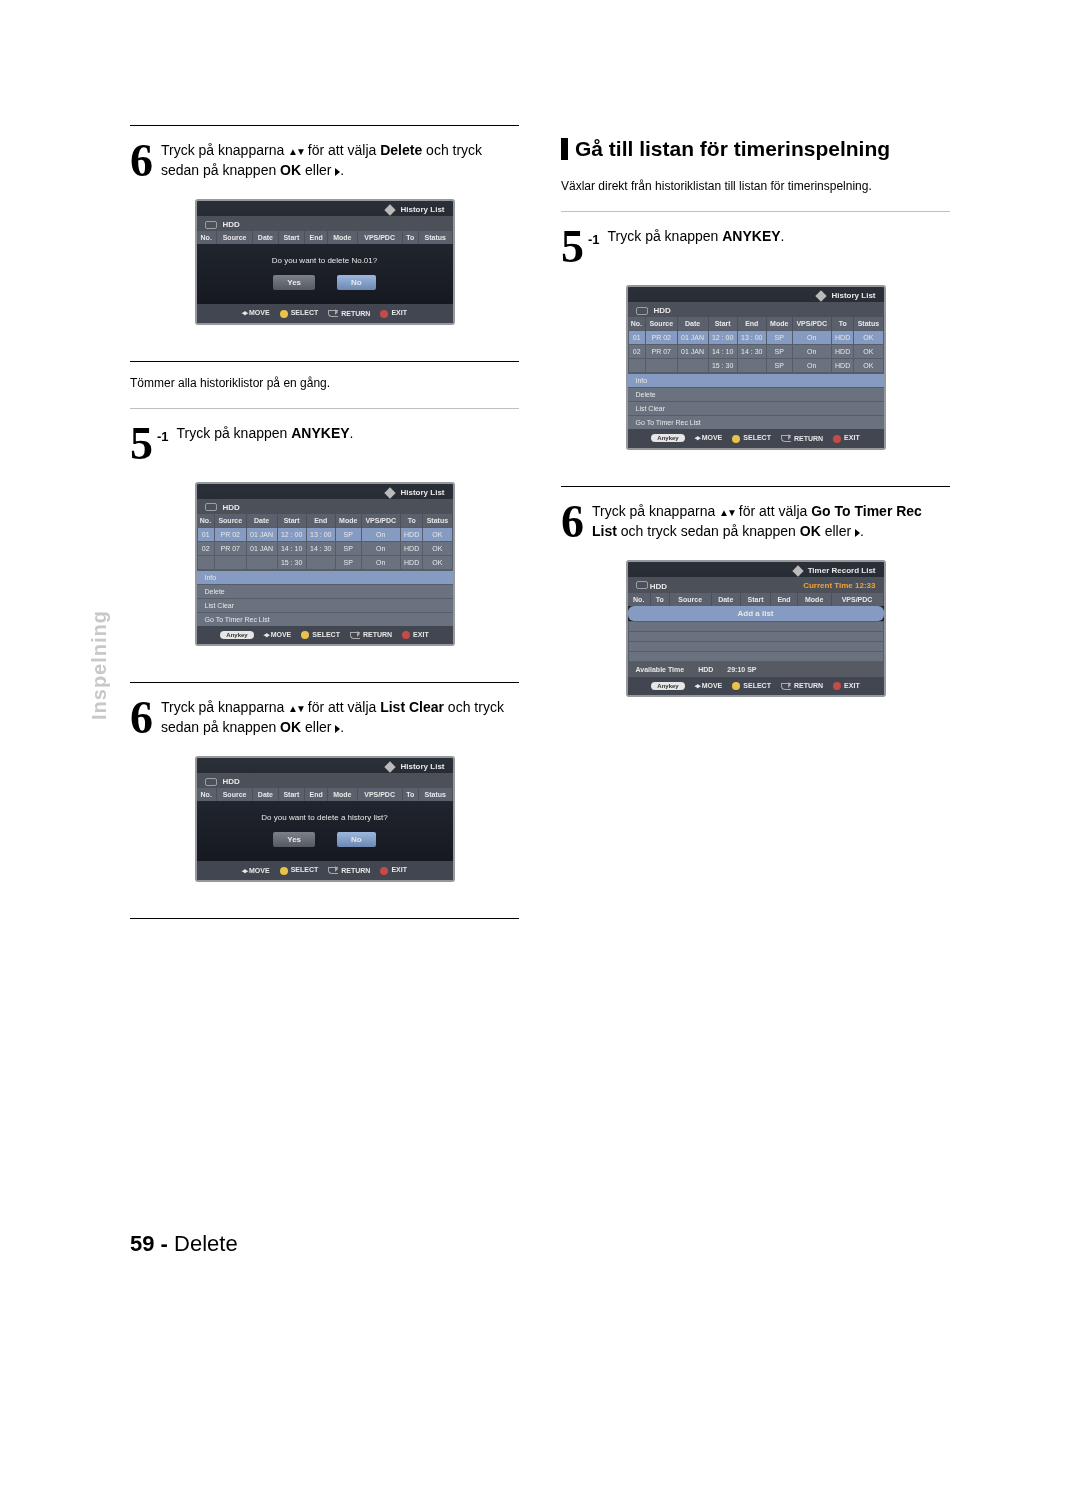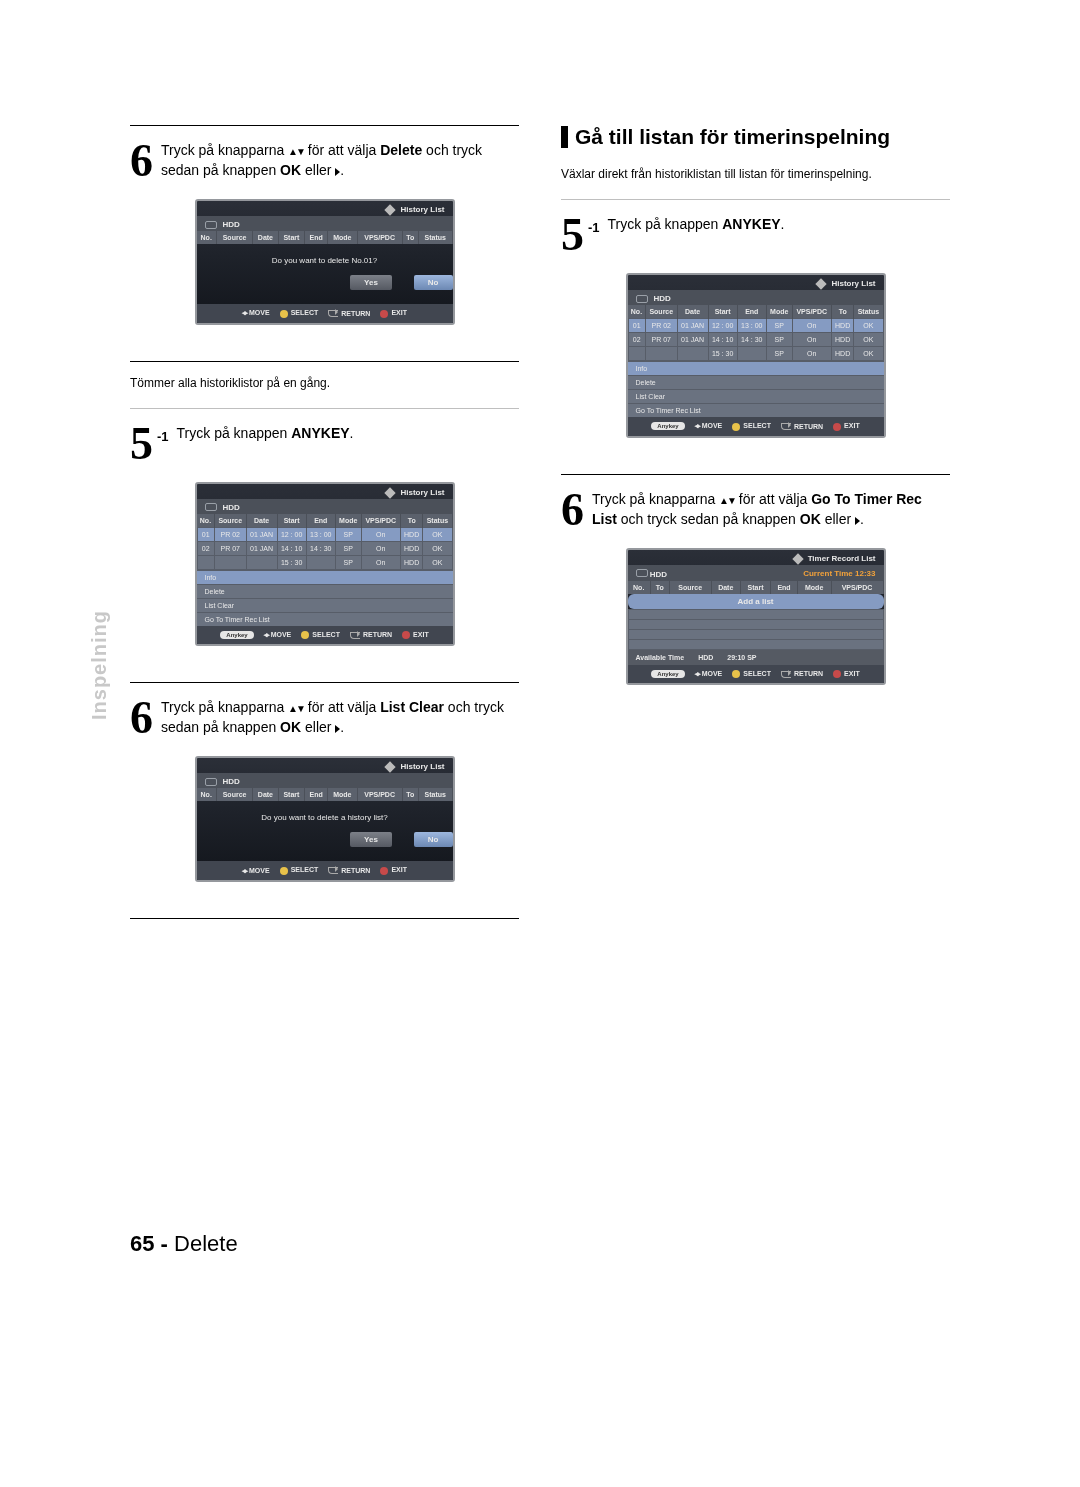--- a/index.html
+++ b/index.html
@@ -33,21 +33,21 @@
   .scr-sub .drum { width:12px; height:8px; border:1px solid #9aa0a8; border-radius:2px; display:inline-block;}
   .tbl { width:100%; border-collapse:collapse; }
   .tbl th { background:#5b616c; font-weight:bold; padding:3px 2px; font-size:7px; border-right:1px solid #4b5059; }
   .tbl td { background:#6a7280; padding:3px 2px; font-size:7px; text-align:center; border:1px solid #575d68; }
   .tbl td.hl { background:#859bc2; }
   .tbl tr.empty td { height:10px; background:#6a7280; }
   .menu-list { }
   .menu-list div { background:#6a7280; padding:3px 8px; font-size:7px; border-top:1px solid #575d68; }
   .menu-list div.active { background:#859bc2; }
   .prompt { text-align:center; padding:12px 0 10px 0; font-weight:normal; }
-  .btns { display:flex; justify-content:flex-end; gap:22px; padding-bottom:14px; }
+  .btns { display:flex; justify-content:center; gap:22px; padding-bottom:14px; }
   .btn { background:linear-gradient(180deg,#7c8088,#555962); padding:3px 14px; border-radius:2px; font-weight:bold; font-size:8px;}
   .btn.no { background:linear-gradient(180deg,#9db7de,#6c88b3); }
   .scr-foot { background:#414650; display:flex; gap:10px; justify-content:center; align-items:center; padding:5px 6px; font-weight:bold; font-size:7px;}
   .scr-foot .pill { background:#e6e6e6; color:#333; border-radius:8px; padding:1px 6px; font-size:6px;}
   .circ { display:inline-block; width:8px;height:8px;border-radius:50%; margin-right:3px; vertical-align:middle;}
   .circ.y { background:#e8c24a;} .circ.r { background:#c74a4a;}
   .ret { display:inline-block; width:10px;height:7px;border:1px solid #aaa; border-right:none; border-bottom-left-radius:4px; margin-right:3px; vertical-align:middle; position:relative;}
   .ret::after{content:"";position:absolute;right:-3px;top:-2px;border:3px solid transparent;border-left-color:#aaa;}
   .arrows { letter-spacing:-1px; }
   .pointer { display:inline-block; width:0;height:0; border-top:4px solid transparent;border-bottom:4px solid transparent;border-left:5px solid #000; vertical-align:-1px;}
@@ -243,21 +243,21 @@
           <span><span class="ret"></span><span>RETURN</span></span>
           <span><span class="circ r"></span><span>EXIT</span></span>
         </div>
       </div>
     </div>
 
     <hr class="thin">
   </div>
 
   <div class="col">
-    <h2 class="section" style="margin-top:0">Gå till listan för timerinspelning</h2>
+    <h2 class="section" style="margin-top:12px">Gå till listan för timerinspelning</h2>
     <div class="subtitle">Växlar direkt från historiklistan till listan för timerinspelning.</div>
     <hr class="gray">
 
     <div class="step">
       <div class="step-num">5</div>
       <div class="step-sup">-1</div>
       <div class="step-text">
         <span>Tryck på knappen </span><b>ANYKEY</b><span>.</span>
       </div>
     </div>
@@ -398,14 +398,14 @@
           <span><span class="ret"></span><span>RETURN</span></span>
           <span><span class="circ r"></span><span>EXIT</span></span>
         </div>
       </div>
     </div>
 
   </div>
 </div>
 
 <div class="page-number">
-  <span class="num">65 -</span> <span>Delete</span>
+  <span class="num">59 -</span> <span>Delete</span>
 </div>
 
 </body></html>

